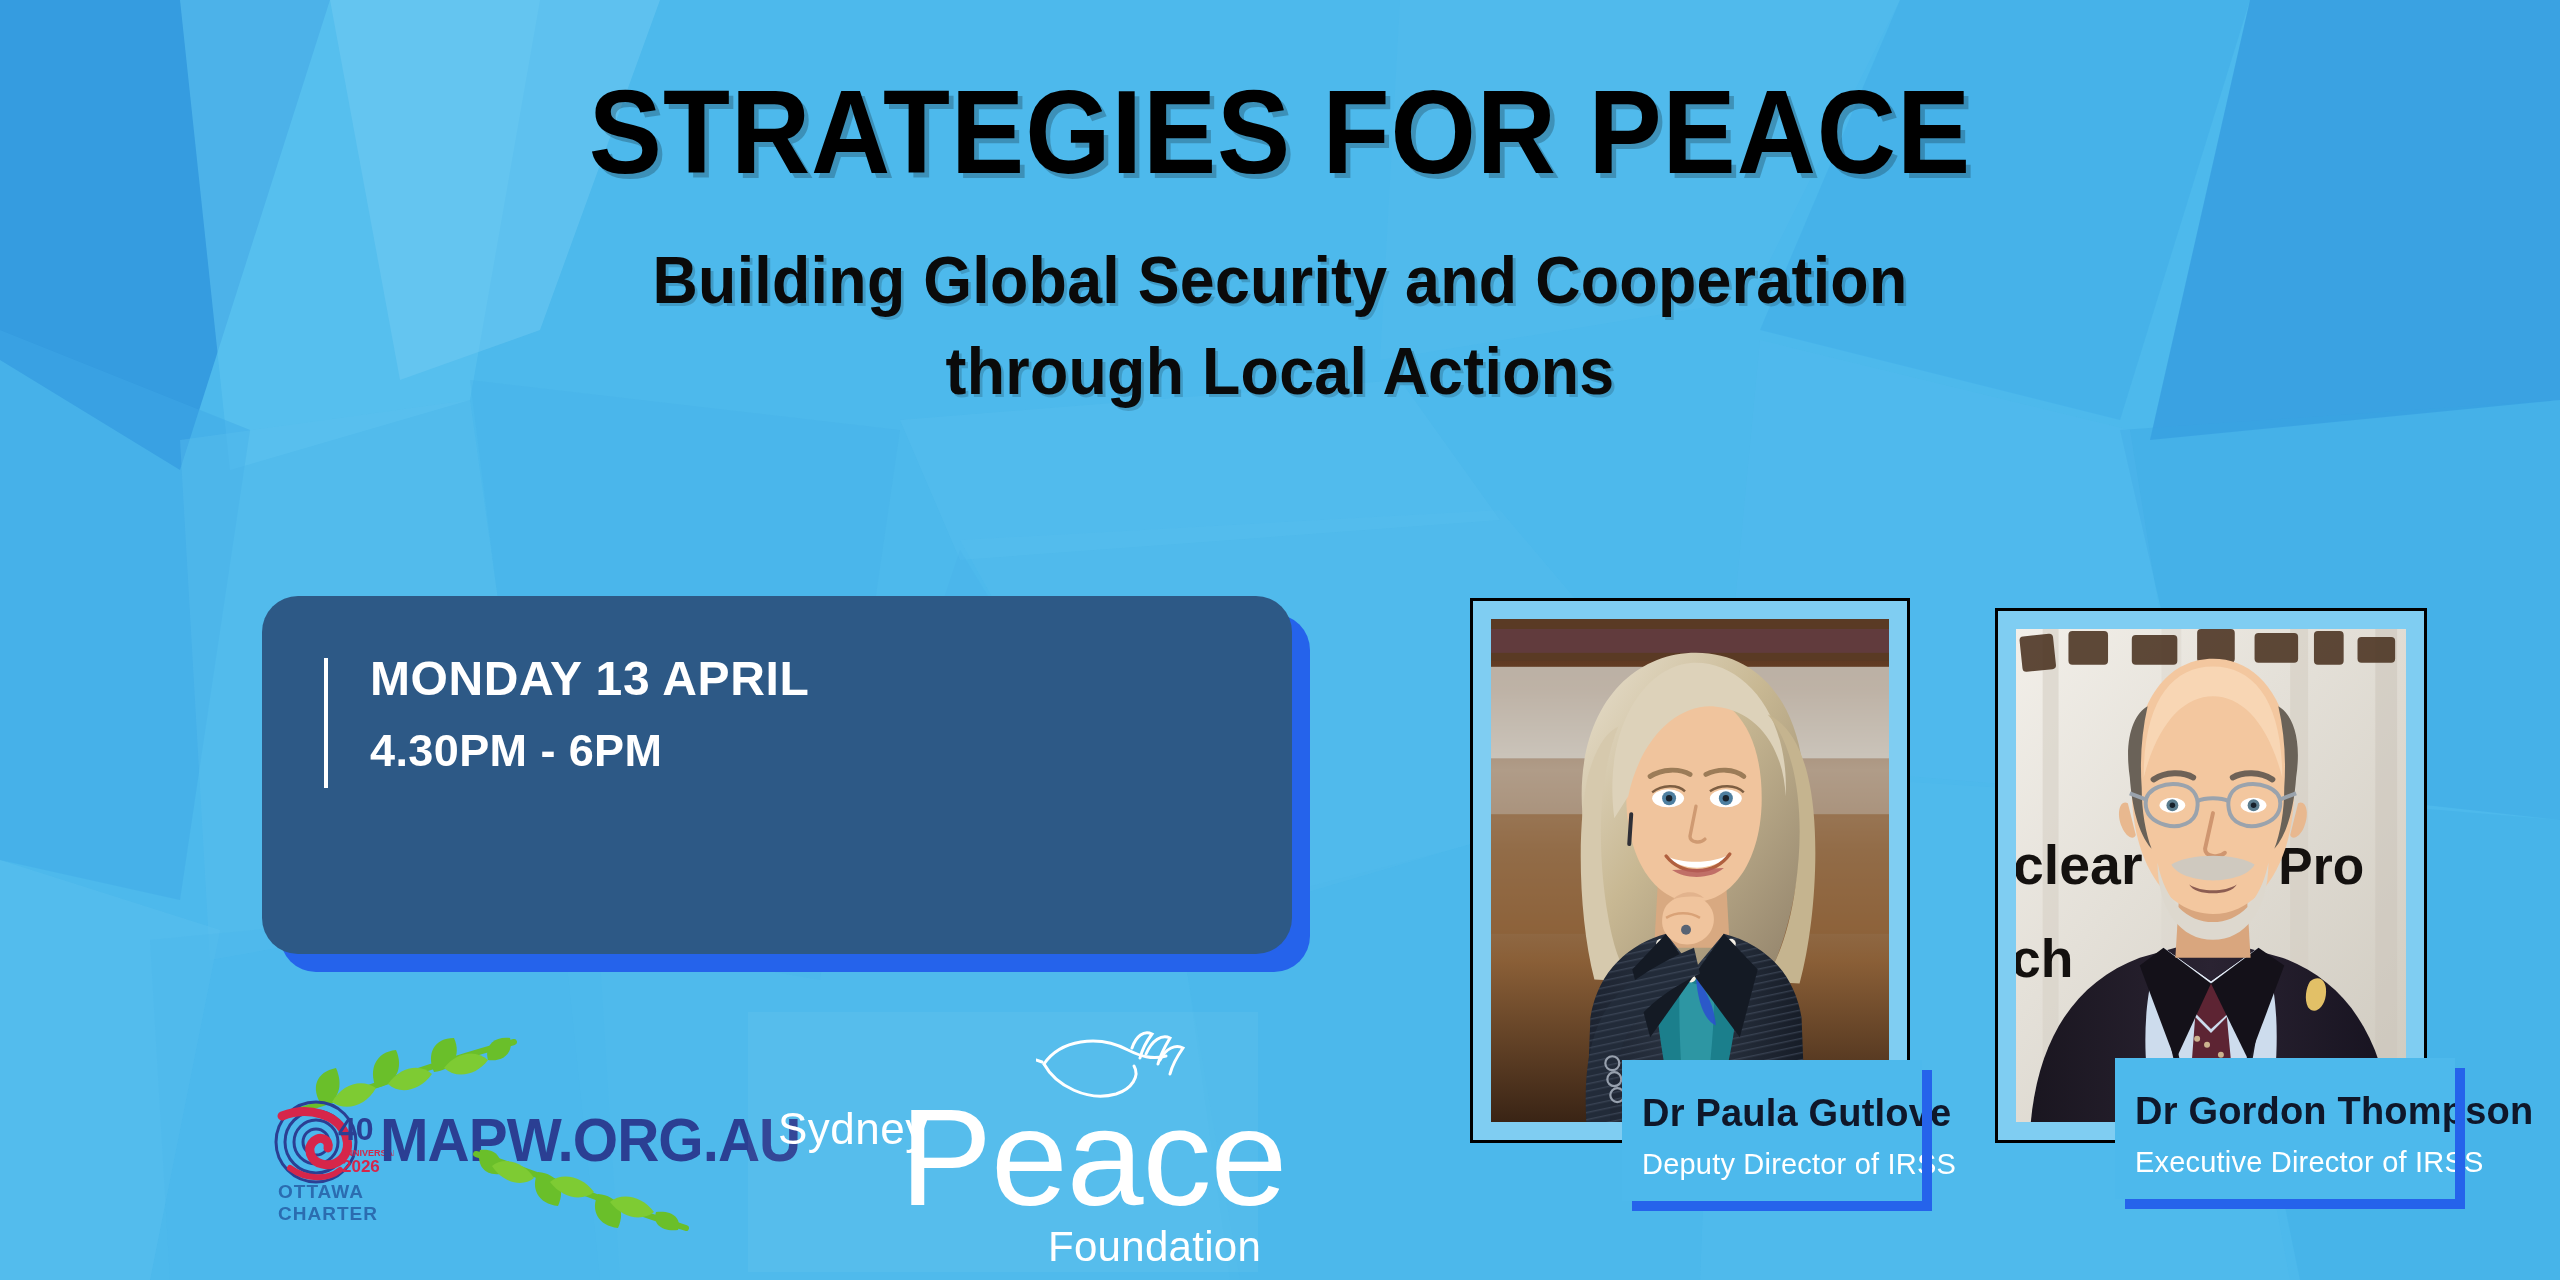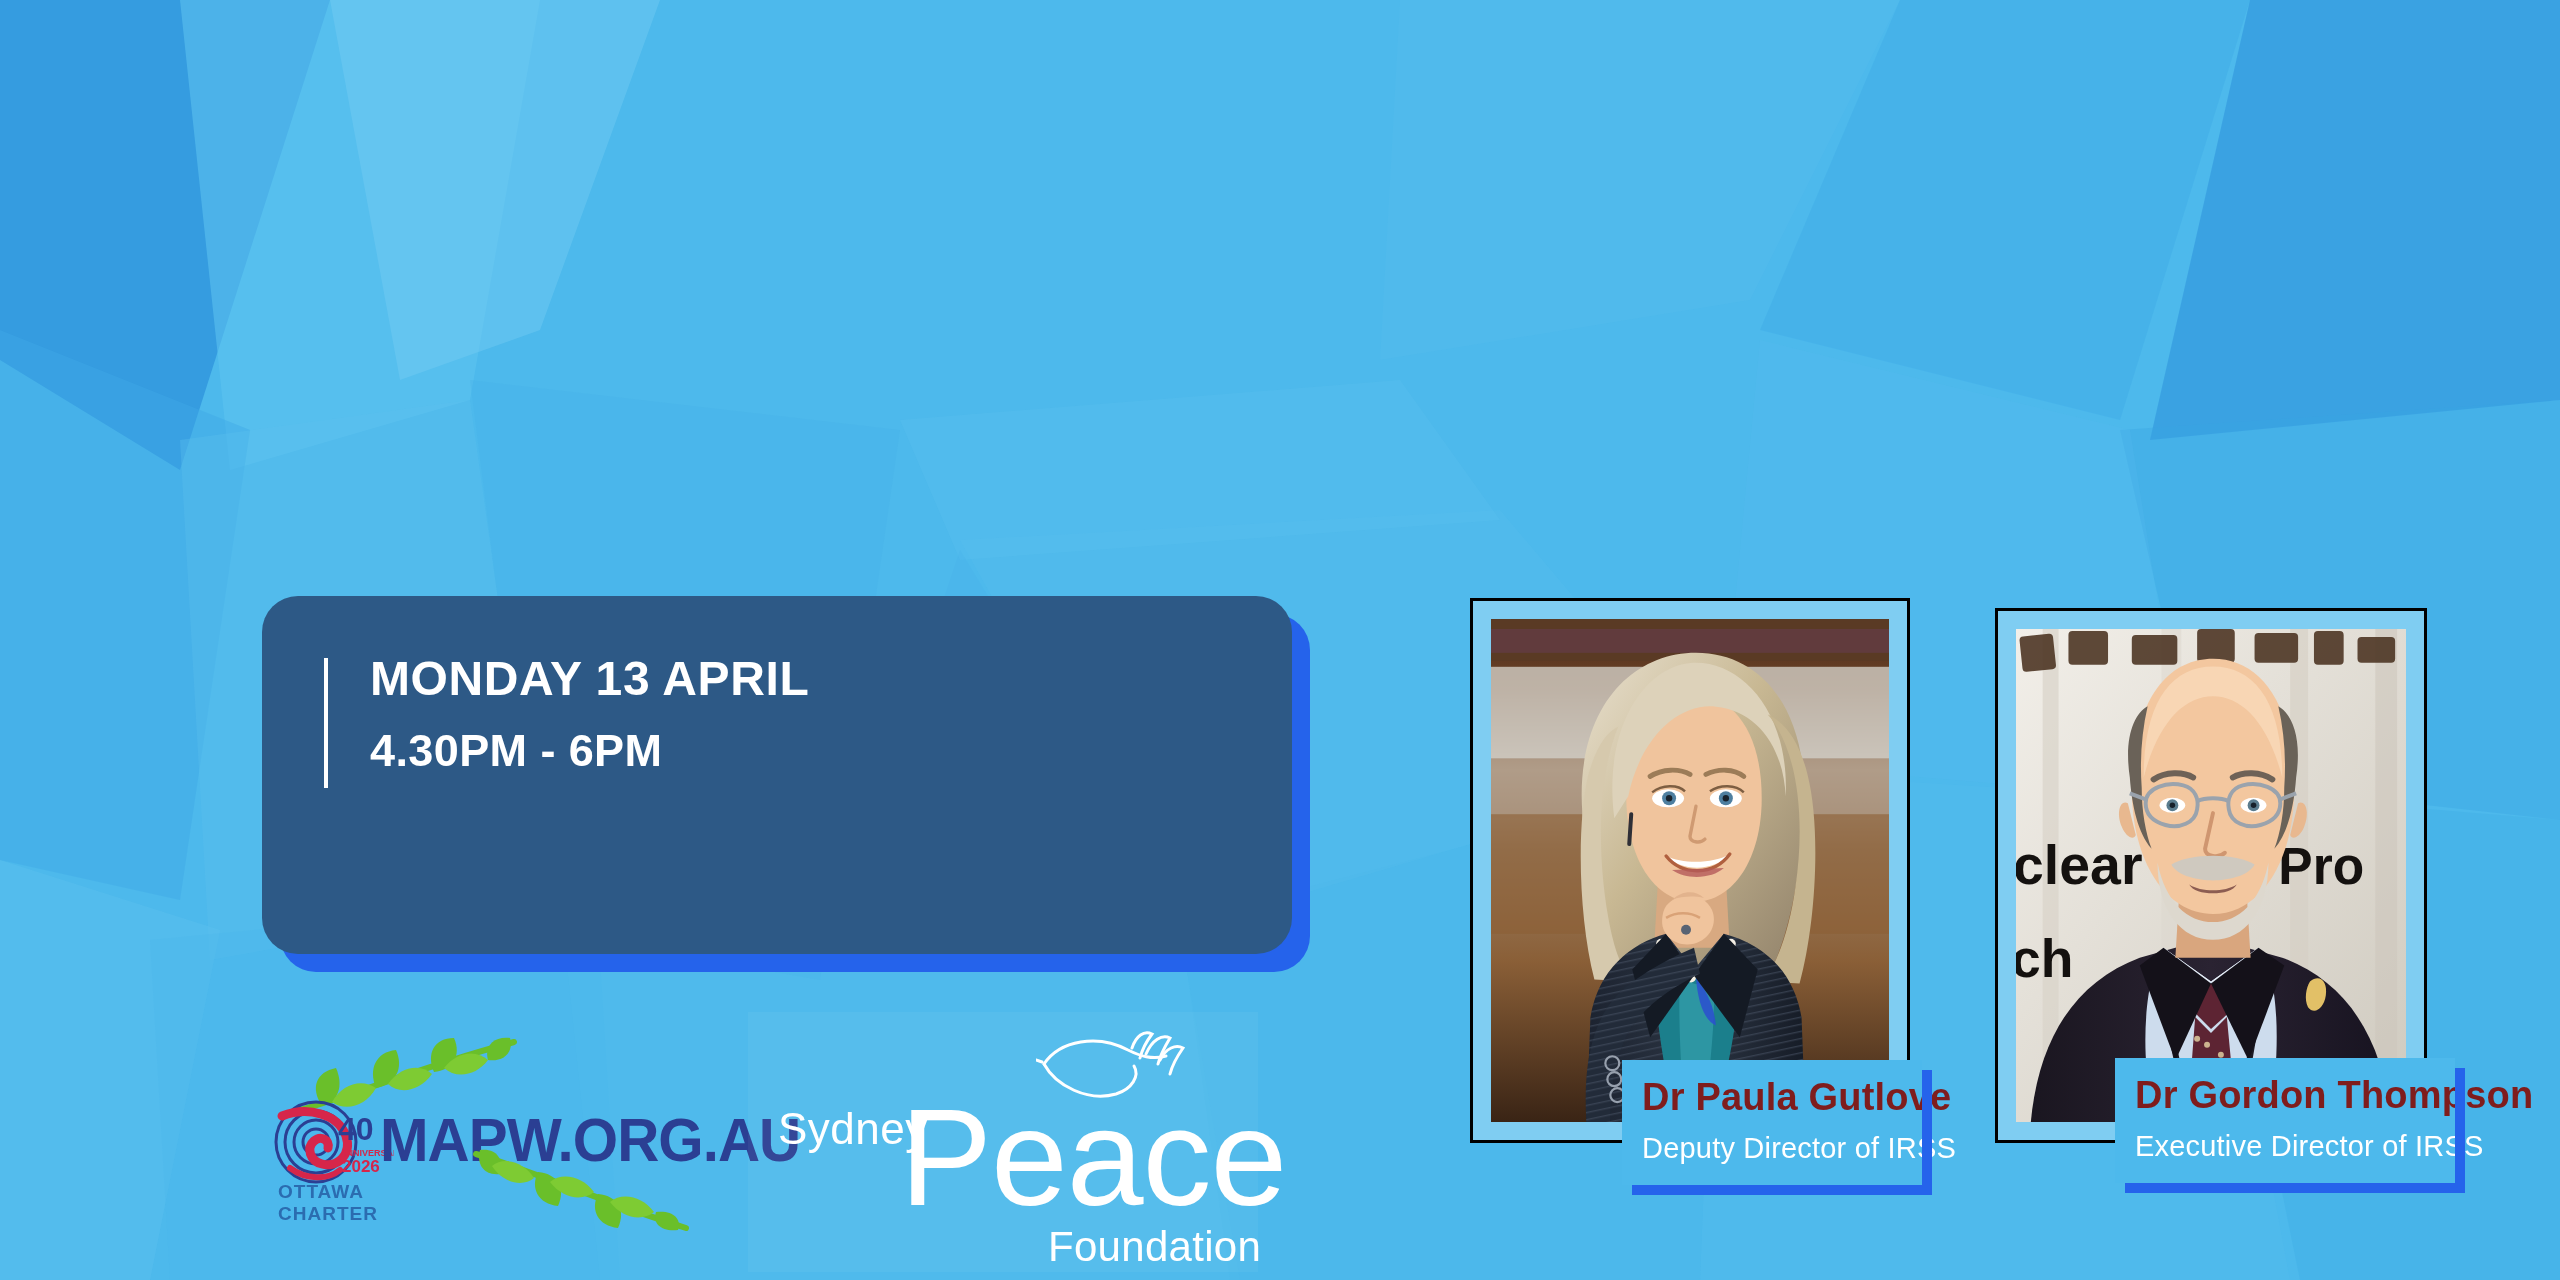--- a/index.html
+++ b/index.html
@@ -115,22 +115,22 @@
   .nameplate::after{
     content:"";position:absolute;right:-10px;top:10px;bottom:-10px;width:10px;
     background:#2563eb;
   }
   .nameplate::before{
     content:"";position:absolute;left:10px;right:-10px;bottom:-10px;height:10px;
     background:#2563eb;
   }
   .sp-name{
     font-family:"Liberation Sans Narrow","Liberation Sans",sans-serif;
-    font-weight:700;font-size:38px;color:#7f1d1d;letter-spacing:.2px;
-    white-space:nowrap;line-height:1.15;
+    font-weight:700;font-size:38px;color:#0f172a;letter-spacing:.2px;
+    white-space:nowrap;line-height:1.15;margin-top:16px;
   }
   .sp-role{
     font-family:"Liberation Sans Narrow","Liberation Sans",sans-serif;
     font-weight:400;font-size:29px;color:#ffffff;letter-spacing:.2px;
     margin-top:12px;white-space:nowrap;line-height:1.15;text-align:right;
   }
   .np-left .sp-name,.np-left .sp-role{text-align:left;}
   .np-right .sp-name,.np-right .sp-role{text-align:right;}
 </style>
 </head>
@@ -157,20 +157,27 @@
       <polygon points="1760,340 2130,430 2190,800 1720,760" fill="#56bdee" opacity=".25"></polygon>
       <polygon points="2200,790 2560,820 2560,1280 2300,1280" fill="#3cabe6" opacity=".35"></polygon>
       <polygon points="1720,770 2200,800 2290,1280 1700,1280" fill="#58bfef" opacity=".20"></polygon>
       <polygon points="600,960 1180,930 1240,1280 620,1280" fill="#55bdee" opacity=".22"></polygon>
       <polygon points="1180,920 1720,780 1700,1280 1230,1280" fill="#49b6ea" opacity=".18"></polygon>
       <polygon points="960,540 1500,510 1720,770 1180,930" fill="#5fc4f0" opacity=".18"></polygon>
       <polygon points="820,970 960,550 1190,930 600,960" fill="#41aee7" opacity=".18"></polygon>
     </svg>
   </div>
 
+  <div class="headline-block">
+    <h1 class="title">STRATEGIES FOR PEACE</h1>
+    <div class="subtitle">
+      <span>Building Global Security and Cooperation</span>
+      <span>through Local Actions</span>
+    </div>
+  </div>
 
   <div class="infocard-wrap">
     <div class="infocard-shadow"></div>
     <div class="infocard">
       <div class="datetime-row">
         <div class="accent-bar"></div>
         <div class="date-line">MONDAY 13 APRIL</div>
         <div class="time-line">4.30PM - 6PM</div>
       </div>
     </div>

